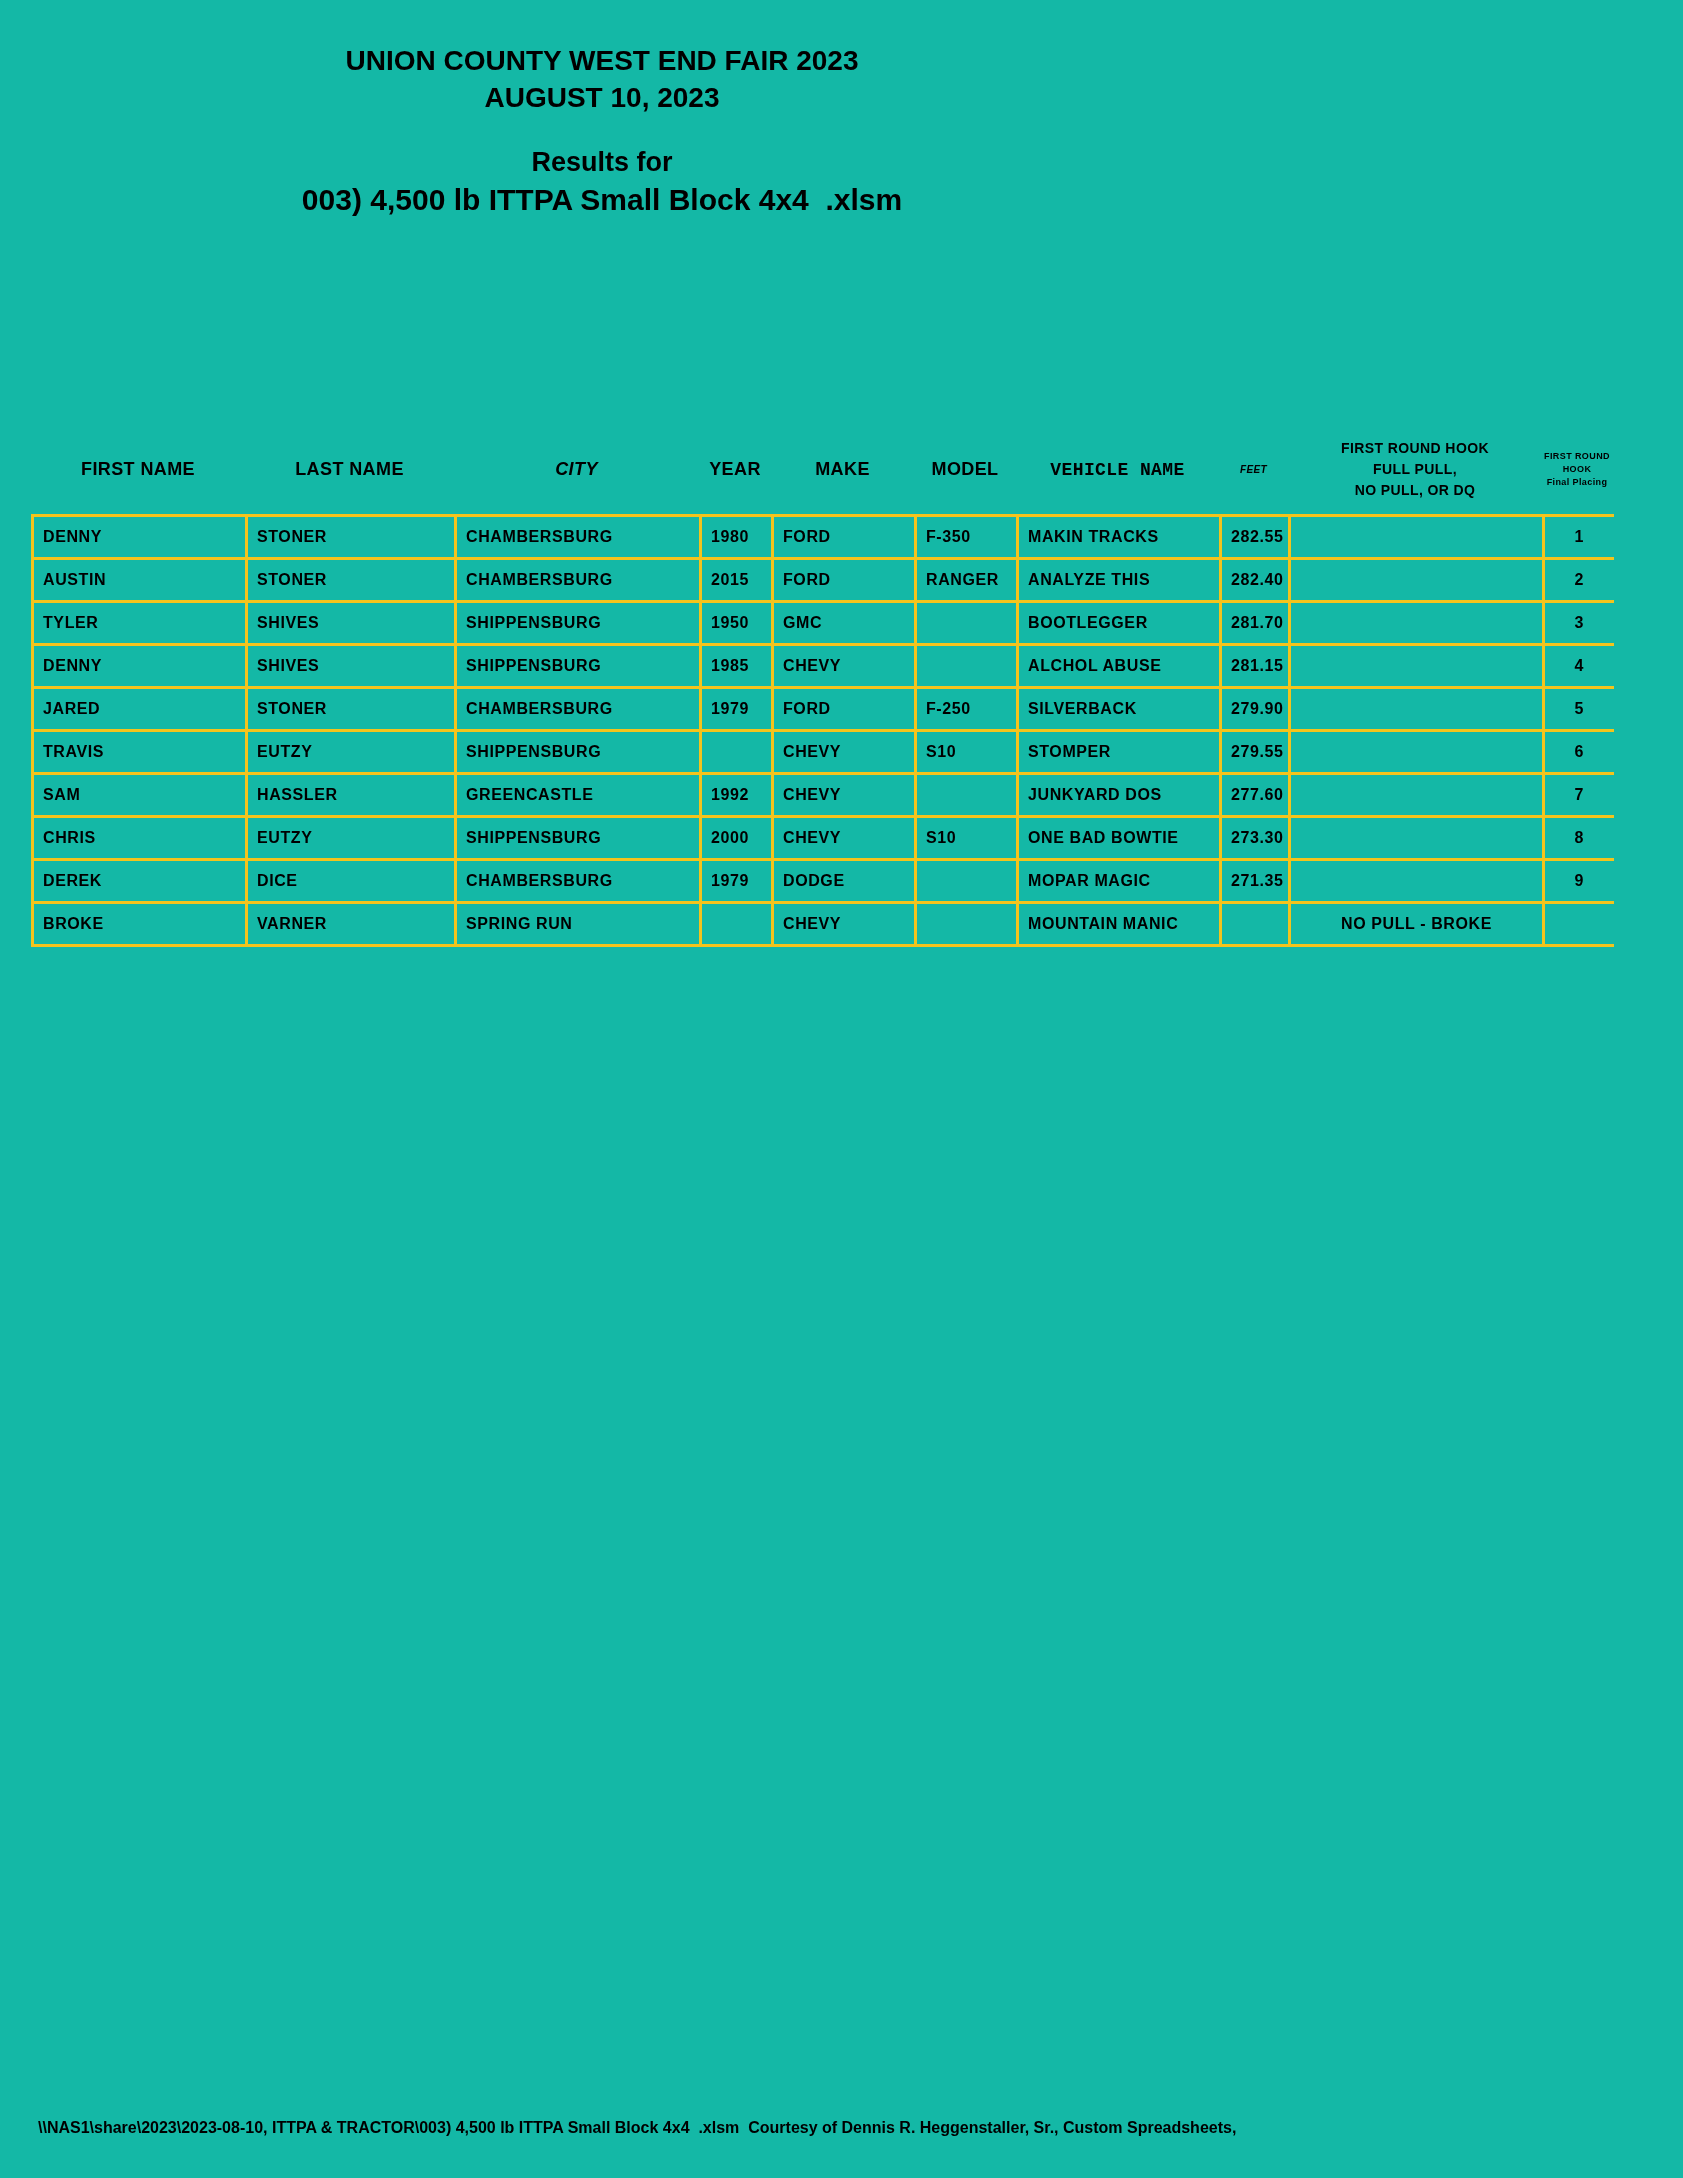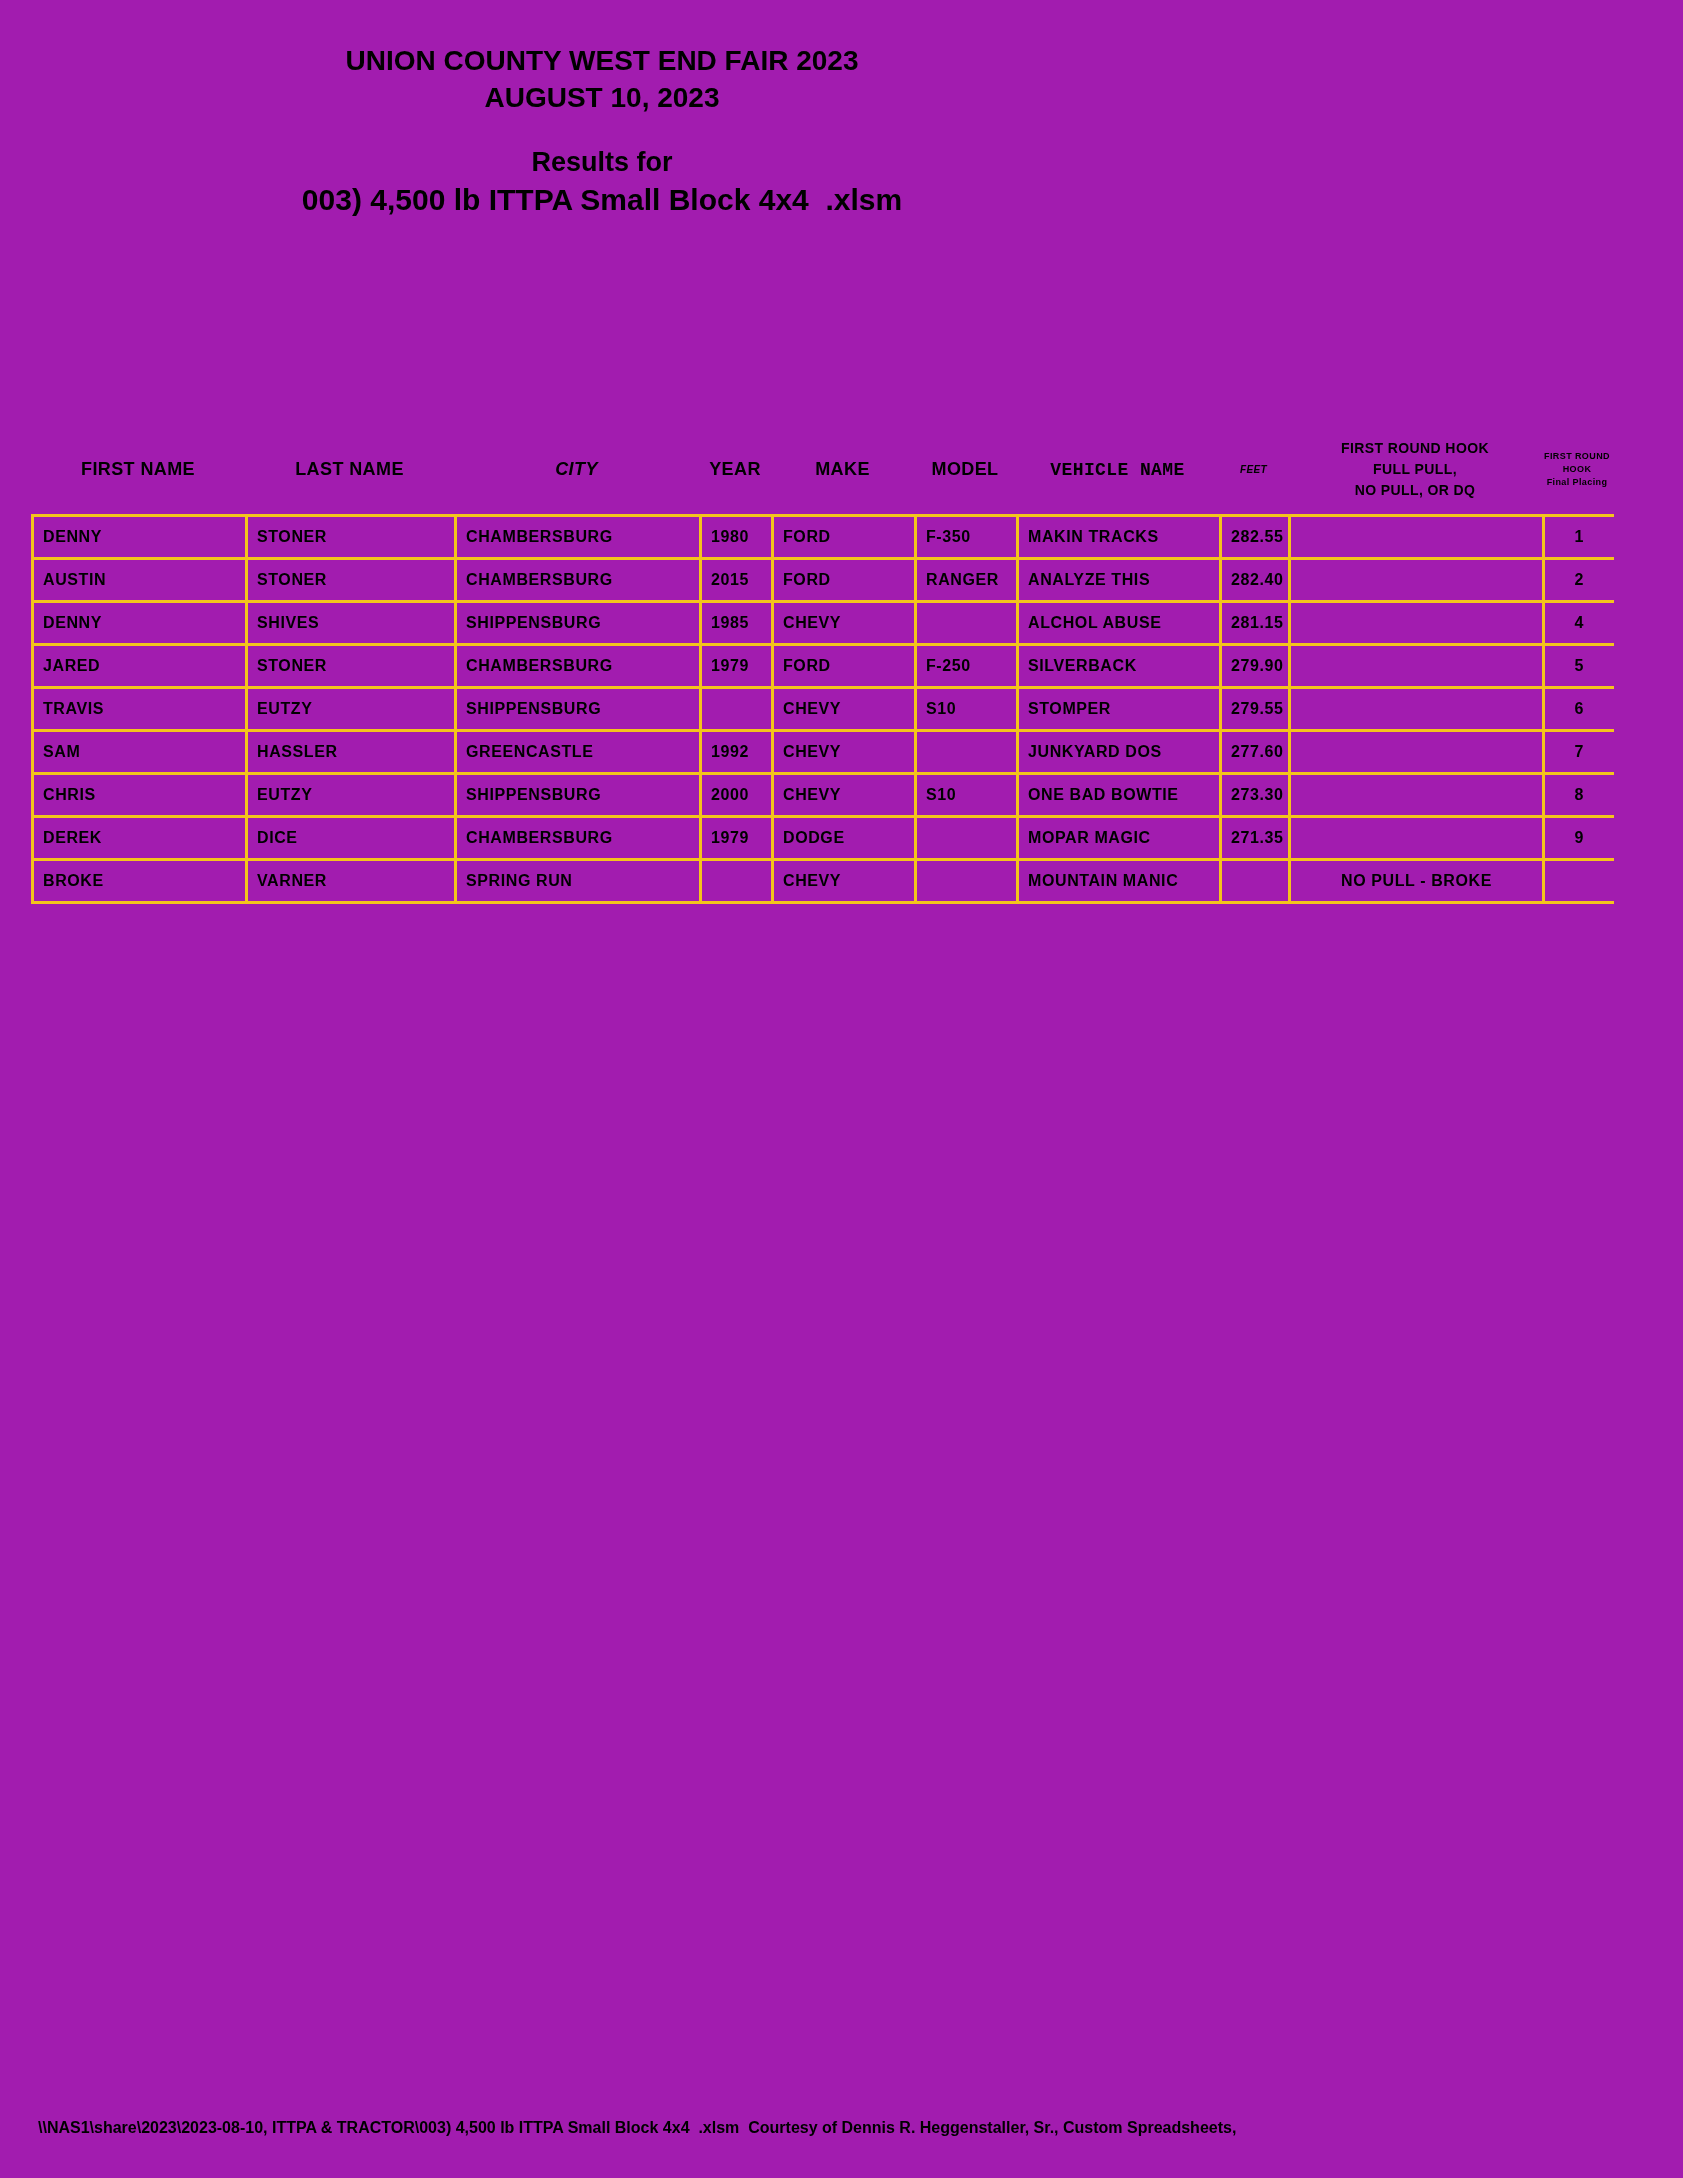--- a/index.html
+++ b/index.html
@@ -1,20 +1,20 @@
 <!DOCTYPE html>
 <html style="--gold: #F4C41C;"><head>
 <meta charset="utf-8">
 <style>
   html,body{margin:0;padding:0;background:#ffffff;}
   .page{
     position:relative;
     width:1683px;
     height:2178px;
-    background:#a21caf;
+    background:#14b8a6;
     font-family:"Liberation Sans", sans-serif;
     color:#000000;
     overflow:hidden;
   }
 
   
   .titles{
     position:absolute;
     top:42px;
     left:0;
@@ -156,20 +156,32 @@
         <td>CHAMBERSBURG</td>
         <td class="num">2015</td>
         <td>FORD</td>
         <td>RANGER</td>
         <td>ANALYZE THIS</td>
         <td class="num">282.40</td>
         <td class="ctr"></td>
         <td class="c10">2</td>
       </tr>
       <tr>
+        <td>TYLER</td>
+        <td>SHIVES</td>
+        <td>SHIPPENSBURG</td>
+        <td class="num">1950</td>
+        <td>GMC</td>
+        <td></td>
+        <td>BOOTLEGGER</td>
+        <td class="num">281.70</td>
+        <td class="ctr"></td>
+        <td class="c10">3</td>
+      </tr>
+      <tr>
         <td>DENNY</td>
         <td>SHIVES</td>
         <td>SHIPPENSBURG</td>
         <td class="num">1985</td>
         <td>CHEVY</td>
         <td></td>
         <td>ALCHOL ABUSE</td>
         <td class="num">281.15</td>
         <td class="ctr"></td>
         <td class="c10">4</td>

